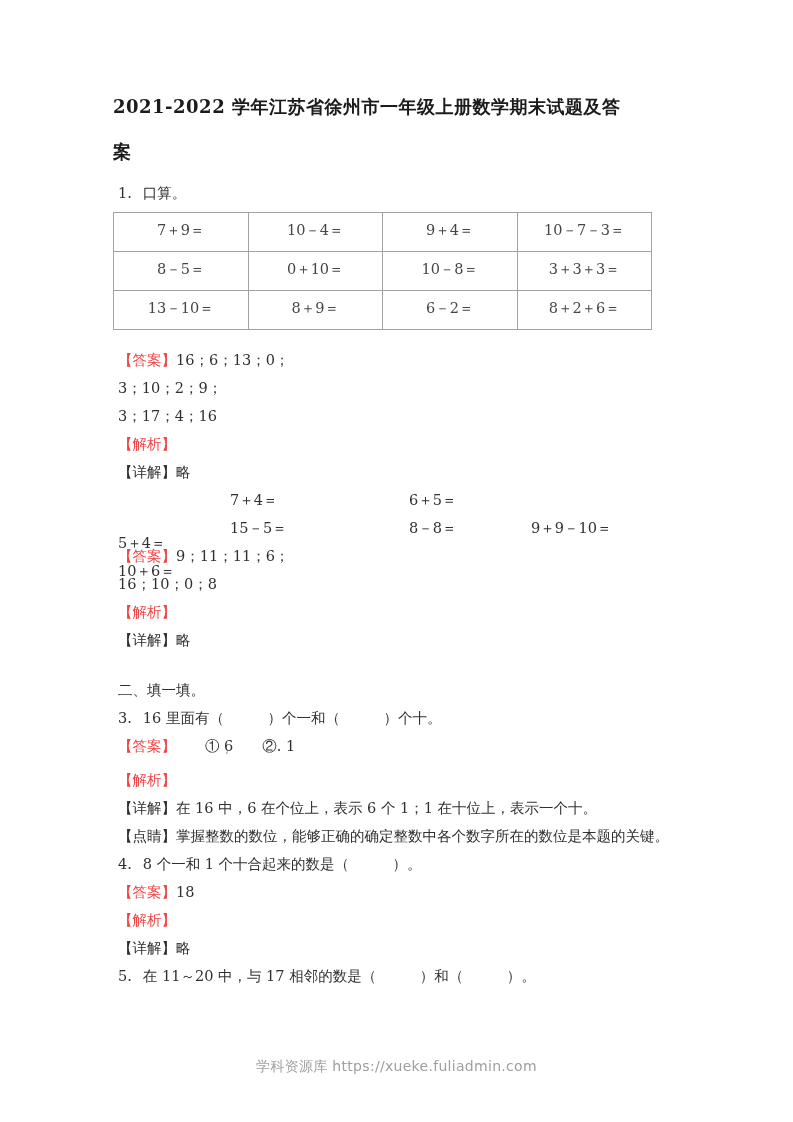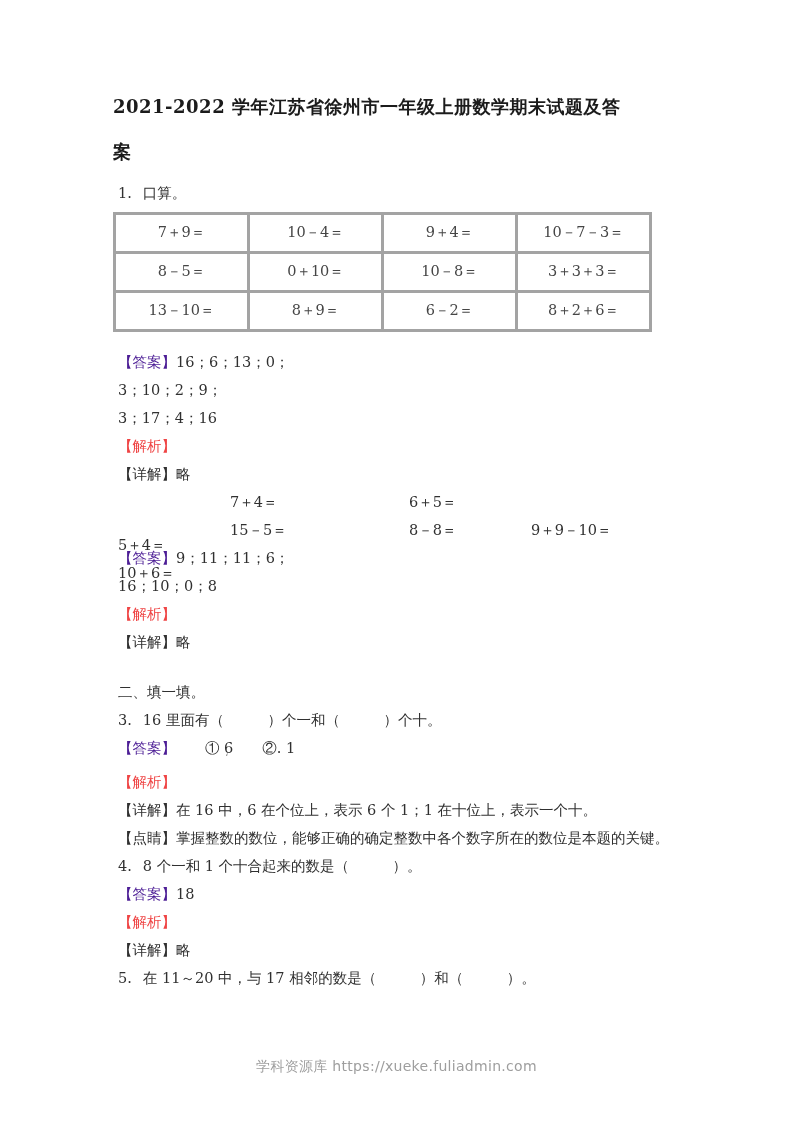--- a/index.html
+++ b/index.html
@@ -20,28 +20,28 @@
   .line{
     height:28px;line-height:28px;font-size:14.5px;margin:0;
     padding-left:5px;white-space:pre;position:relative;
   }
   .qnum{margin-right:11px;}
   table.calc{
     border-collapse:collapse;width:539px;margin:5px 0 16px 0;
     table-layout:fixed;
   }
   table.calc td{
-    border:3px solid #a3a3a3;box-sizing:border-box;height:39px;
+    border:1px solid #a3a3a3;box-sizing:border-box;height:39px;
     vertical-align:top;text-align:center;padding-top:8px;
     font-size:14.5px;color:#454545;white-space:pre;
   }
   .calc-row{display:flex;}
   .calc-row span{display:block;white-space:pre;}
   .cc0{width:112px;margin-top:43px;} .cc1{width:140px;} .cc2{width:122px;margin-left:39px;} .cc3{flex:1;}
-  .lbl-ans{color:#4c1d95;}
+  .lbl-ans{color:#ef4444;}
   .lbl-jx{color:#ef4444;}
   .sec-heading{margin-top:22px;}
   .extra-gap{margin-top:6px;}
   .stray{
     position:absolute;left:112px;top:19px;font-size:11px;line-height:11px;
     color:#8a8a8a;
   }
   .footer{
     position:absolute;top:1058px;left:0;width:793px;text-align:center;
     font-family:"DejaVu Sans","Liberation Sans",sans-serif;

